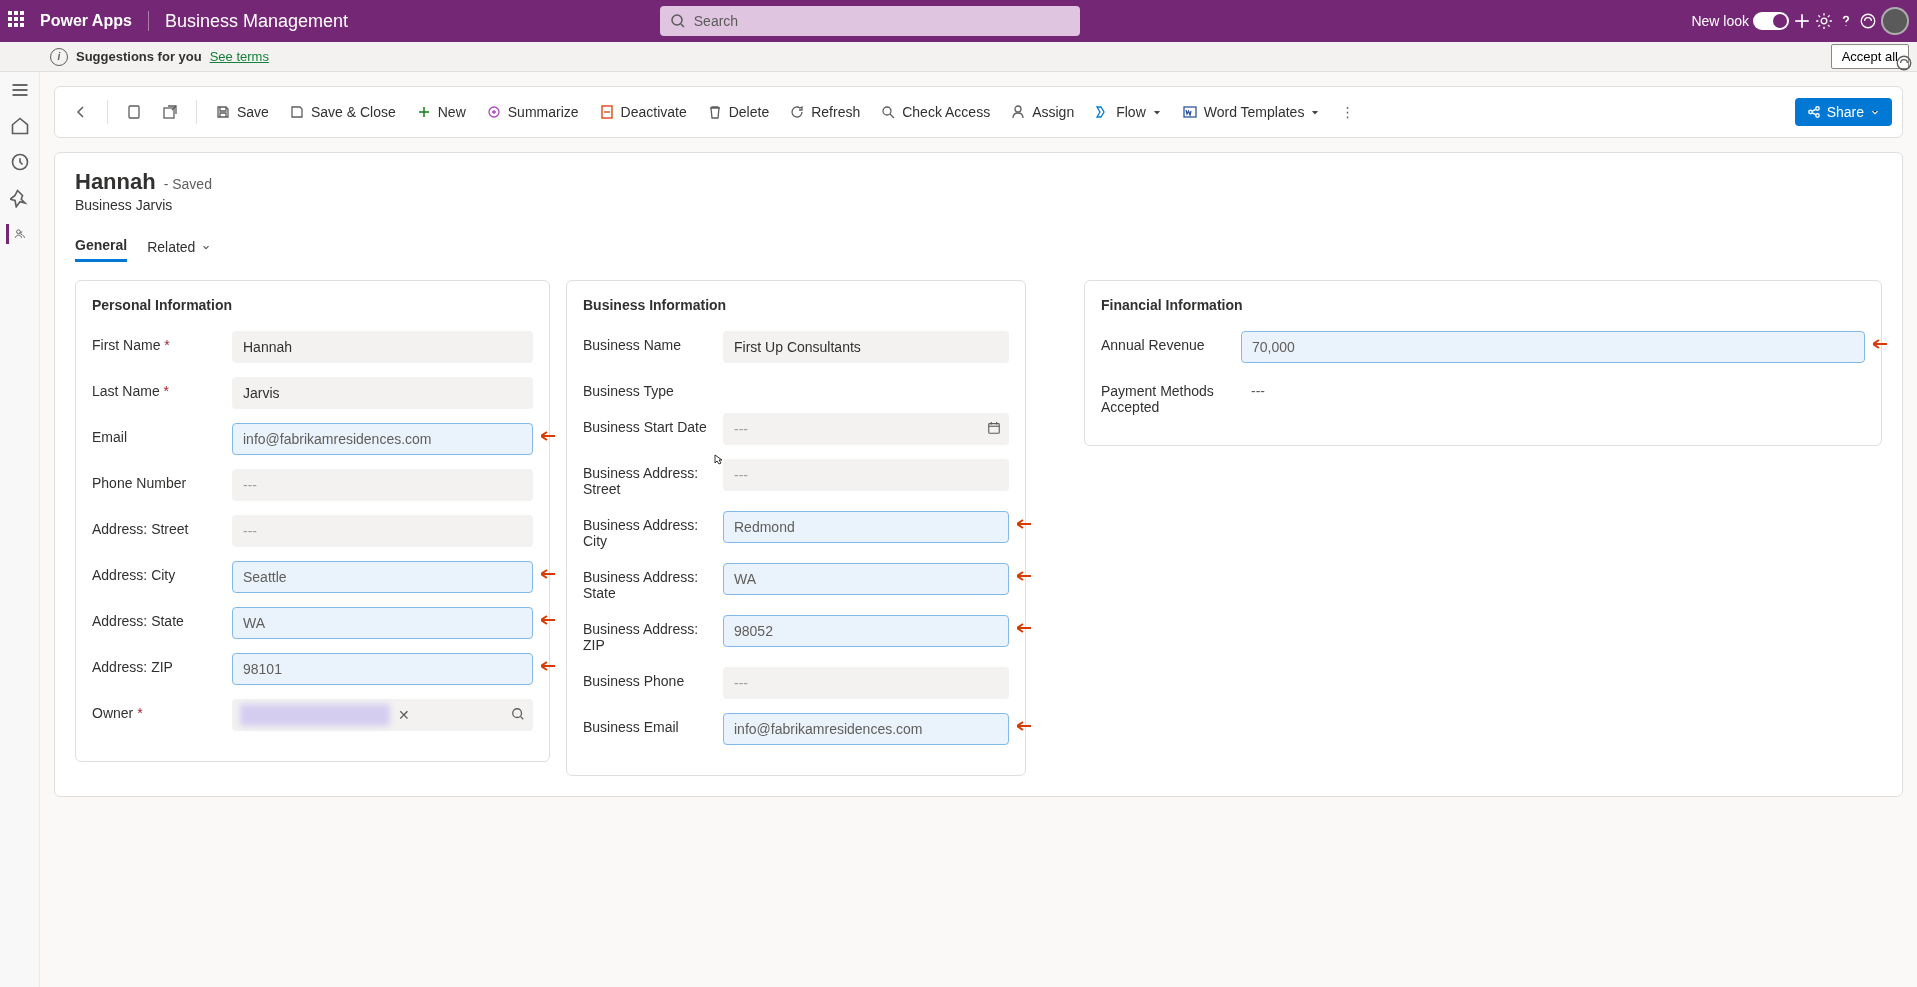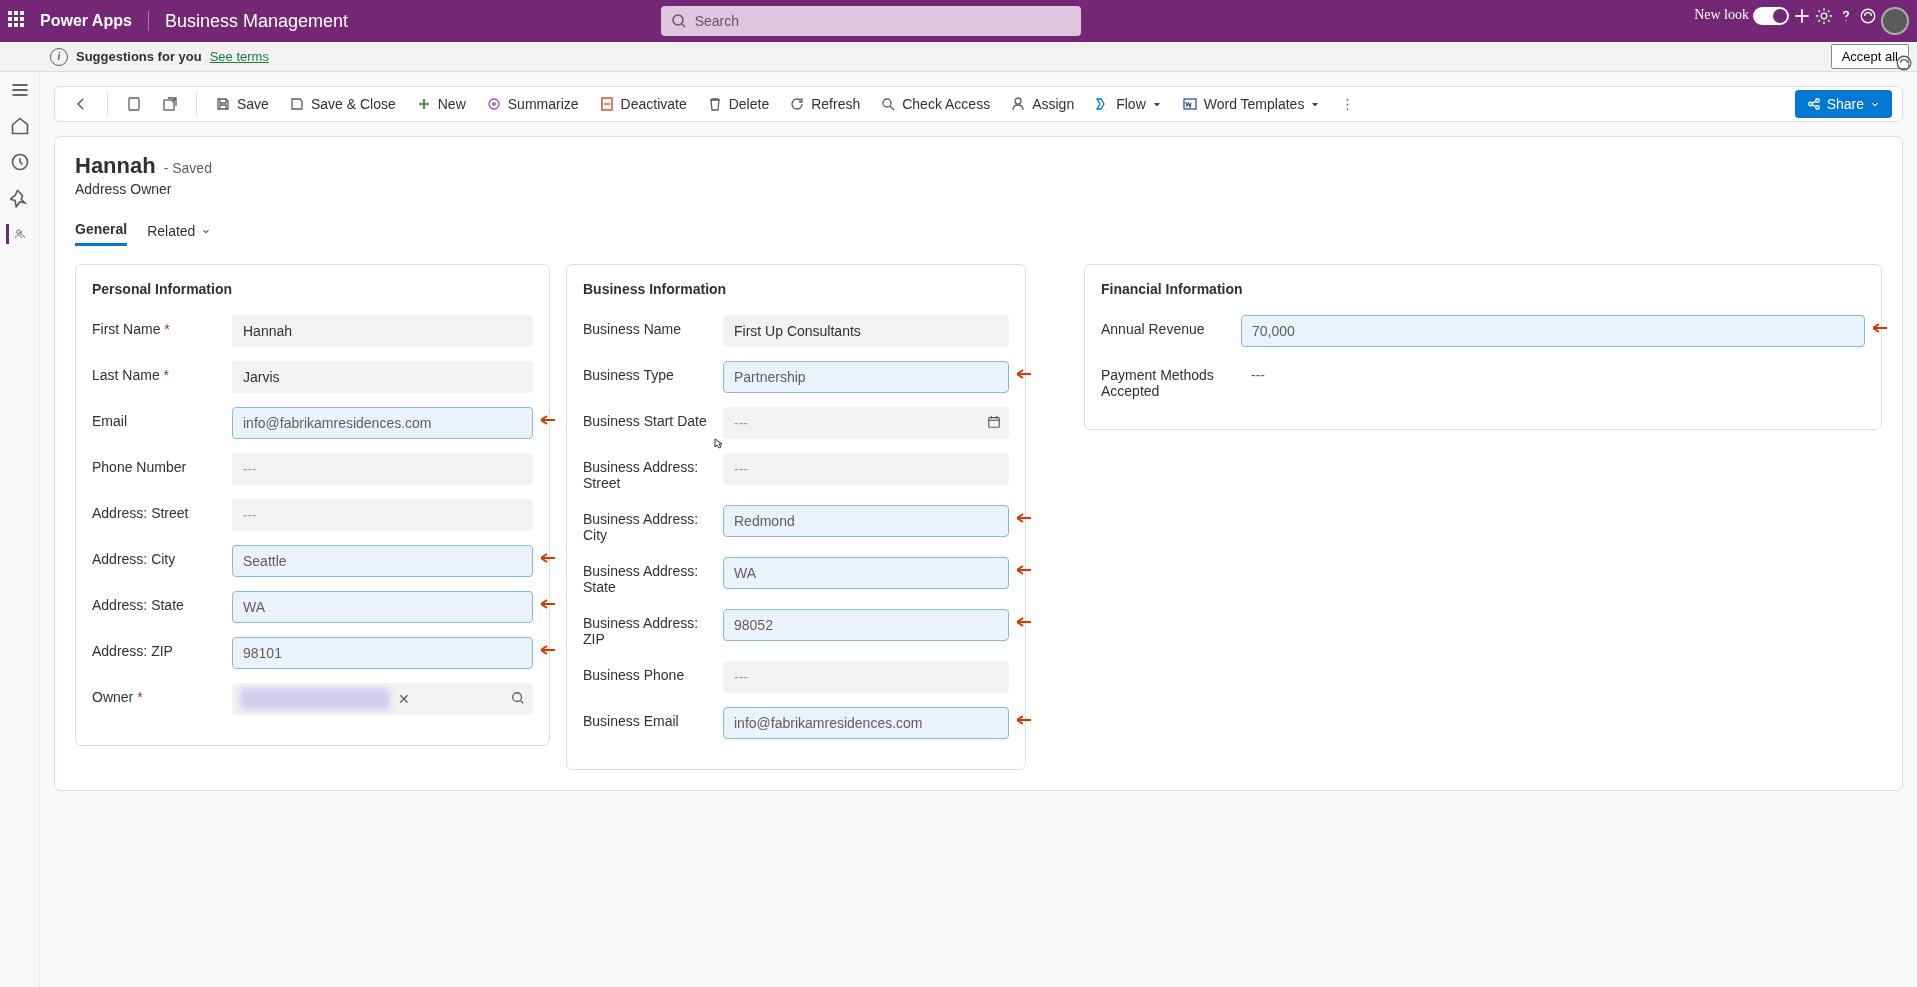--- a/index.html
+++ b/index.html
@@ -48,21 +48,21 @@
     .search-box svg { width: 16px; height: 16px; }
     .search-box input {
       background: transparent;
       border: none;
       outline: none;
       flex: 1;
       color: #4a4a4a;
       font-size: 14px;
     }
     .search-box input::placeholder { color: #5a5a5a; }
-    .header-right { display: flex; gap: 4px; margin-left: auto; font-family: Liberation Serif, serif; }
+    .header-right { display: flex; align-items: center; gap: 4px; margin-left: auto; }
     .toggle {
       width: 36px; height: 18px; background: white; border-radius: 9px; position: relative; cursor: pointer;
     }
     .toggle::after {
       content: ''; position: absolute; right: 2px; top: 2px; width: 14px; height: 14px; background: #742774; border-radius: 50%;
     }
     .header-icon { width: 18px; height: 18px; cursor: pointer; display: flex; align-items: center; justify-content: center; }
     .avatar { width: 28px; height: 28px; background: #5a5a5a; border-radius: 50%; border: 2px solid rgba(255,255,255,0.5); cursor: pointer; }
     
     
@@ -121,21 +121,21 @@
       bottom: 0;
       padding: 14px;
       overflow: auto;
     }
     
     
     .command-bar {
       background: white;
       border: 1px solid #e1dfdd;
       border-radius: 6px;
-      height: 36px;
+      height: 52px;
       display: flex;
       align-items: center;
       padding: 0 10px;
       gap: 4px;
       margin-bottom: 14px;
     }
     .cmd-btn {
       display: flex; align-items: center; gap: 6px; padding: 6px 8px; cursor: pointer; border-radius: 4px;
       color: #323130; font-size: 14px;
     }
@@ -427,21 +427,21 @@
           <path d="M3 5l3 3 3-3"></path>
         </svg>
       </div>
   </div>
 
   <div class="form-card">
     <div class="record-title">
       <h1>Hannah</h1>
       <span class="saved-status">- Saved</span>
     </div>
-    <div class="entity-type">Address Owner</div>
+    <div class="entity-type">Business Jarvis</div>
 
     <div class="tabs">
       <div class="tab active">General</div>
       <div class="tab">
         <span>Related</span>
         <svg viewBox="0 0 12 12" stroke="#605e5c" stroke-width="1.5" style="width:10px">
             <path d="M3 5l3 3 3-3" fill="none"></path>
           </svg>
       </div>
     </div>
@@ -540,28 +540,20 @@
       <div class="section business">
         <div class="section-title">Business Information</div>
 
         <div class="field-row">
           <div class="field-label">Business Name</div>
           <div class="field-input-wrap"><input class="field-input" value="First Up Consultants" style=""></div>
         </div>
 
         <div class="field-row">
           <div class="field-label">Business Type</div>
-          <div class="field-input-wrap">
-            <input class="field-input suggested" value="Partnership" style="">
-            <div class="arrow-indicator">
-                <svg viewBox="0 0 20 10">
-                  <path d="M0 5 L14 5 M6 1 L0 5 L6 9" stroke="#d83b01" stroke-width="2" fill="none"></path>
-                </svg>
-              </div>
-          </div>
         </div>
 
         <div class="field-row">
           <div class="field-label">Business Start Date</div>
           <div class="field-input-wrap date-field">
             <input class="field-input empty" value="---" style="">
             <span class="date-icon"><svg width="14" height="14" viewBox="0 0 16 16" fill="none" stroke="#605e5c" stroke-width="1.3">
                   <rect x="2" y="3" width="12" height="11" rx="1"></rect>
                   <line x1="2" y1="6" x2="14" y2="6"></line>
                   <line x1="5" y1="1" x2="5" y2="4"></line>

